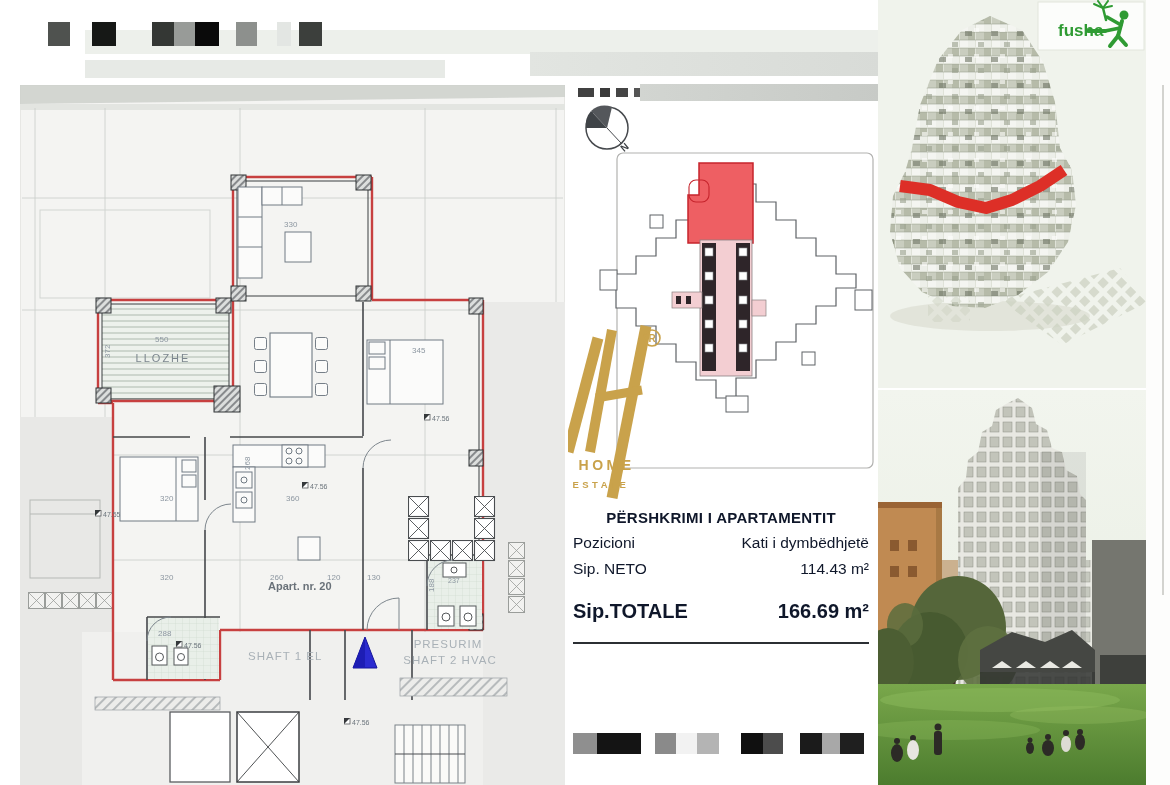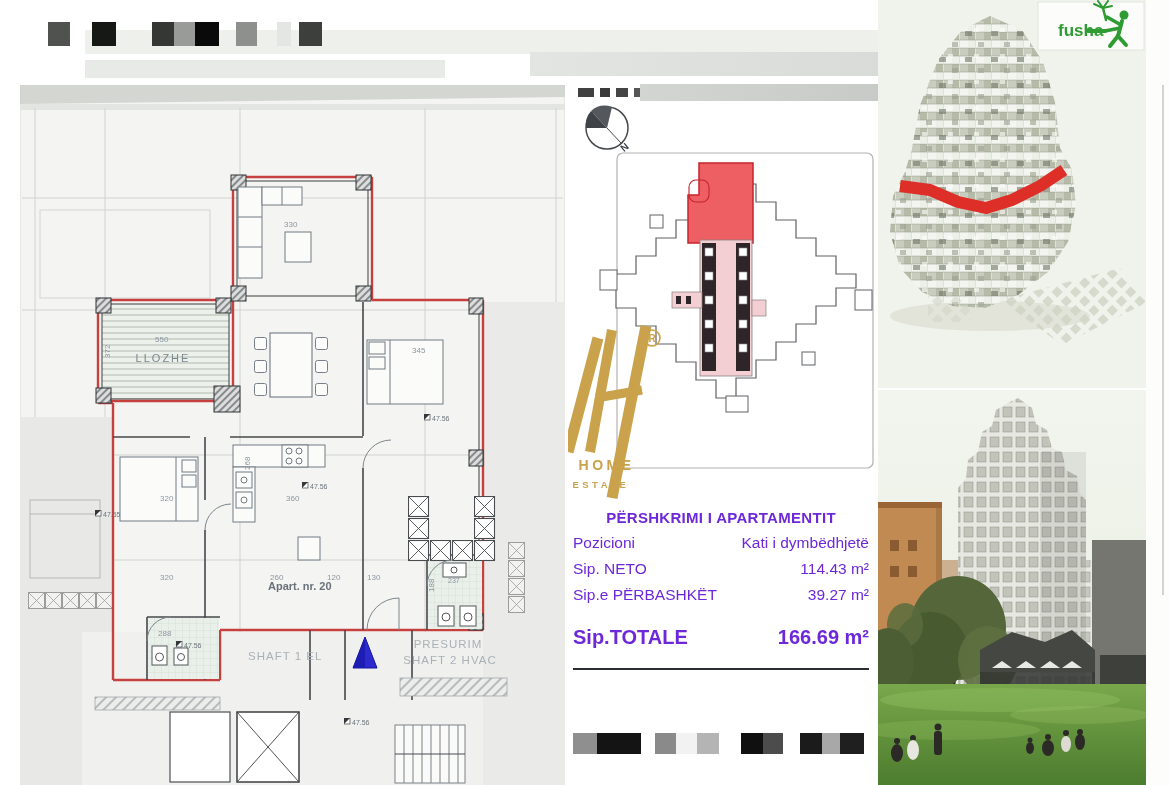--- a/index.html
+++ b/index.html
@@ -7,21 +7,21 @@
         font-family:"Liberation Sans",sans-serif;}
   .abs{position:absolute;}
   .bar{position:absolute;}
   .rblock{position:absolute;}
   .top-redactions .rblock{top:22px;height:24px;}
   .bottom-redactions .rblock{top:733px;height:21px;}
   .smudge{position:absolute;left:578px;top:88px;width:80px;height:9px;
     background:linear-gradient(90deg,#414141 0 16px,transparent 16px 22px,#3a3a3a 22px 32px,
       transparent 32px 38px,#454545 38px 50px,transparent 50px 56px,#555 56px 62px,transparent 62px);}
   
-  .desc{position:absolute;left:573px;top:509px;width:296px;color:#6d28d9;}
+  .desc{position:absolute;left:573px;top:509px;width:296px;color:#0f172a;}
   .desc-title{font-size:15px;font-weight:700;text-align:center;letter-spacing:.3px;margin-bottom:5px;}
   .desc-row{display:flex;justify-content:space-between;font-size:15.5px;font-weight:400;margin-top:8px;}
   .desc-total{display:flex;justify-content:space-between;font-size:20px;font-weight:700;
     margin-top:22px;padding-bottom:19px;border-bottom:2.5px solid #2b2f33;}
   .edge-strip{position:absolute;left:1146px;top:0;width:24px;height:785px;background:#fdfdfc;}
   .edge-line{position:absolute;left:1162px;top:85px;width:2px;height:510px;background:#d3d3cf;}
   .blur-smudge{position:absolute;left:28px;top:773px;width:62px;height:9px;background:#dcdcd8;border-radius:2px;}
   svg text{font-family:"Liberation Sans",sans-serif;}
 </style>
 </head>
@@ -381,24 +381,20 @@
     <div class="desc-title">PËRSHKRIMI I APARTAMENTIT</div>
     <div>
         <div class="desc-row">
           <span>Pozicioni</span>
           <span>Kati i dymbëdhjetë</span>
         </div>
         <div class="desc-row">
           <span>Sip. NETO</span>
           <span>114.43 m²</span>
         </div>
-        <div class="desc-row">
-          <span>Sip.e PËRBASHKËT</span>
-          <span>39.27 m²</span>
-        </div>
       </div>
     <div class="desc-total">
       <span>Sip.TOTALE</span>
       <span>166.69 m²</span>
     </div>
   </div>
 
   <svg class="abs" style="left:878px;top:0;" width="292" height="388" viewBox="878 0 292 388">
     <defs>
       <pattern id="blox" width="16" height="16" patternUnits="userSpaceOnUse">

